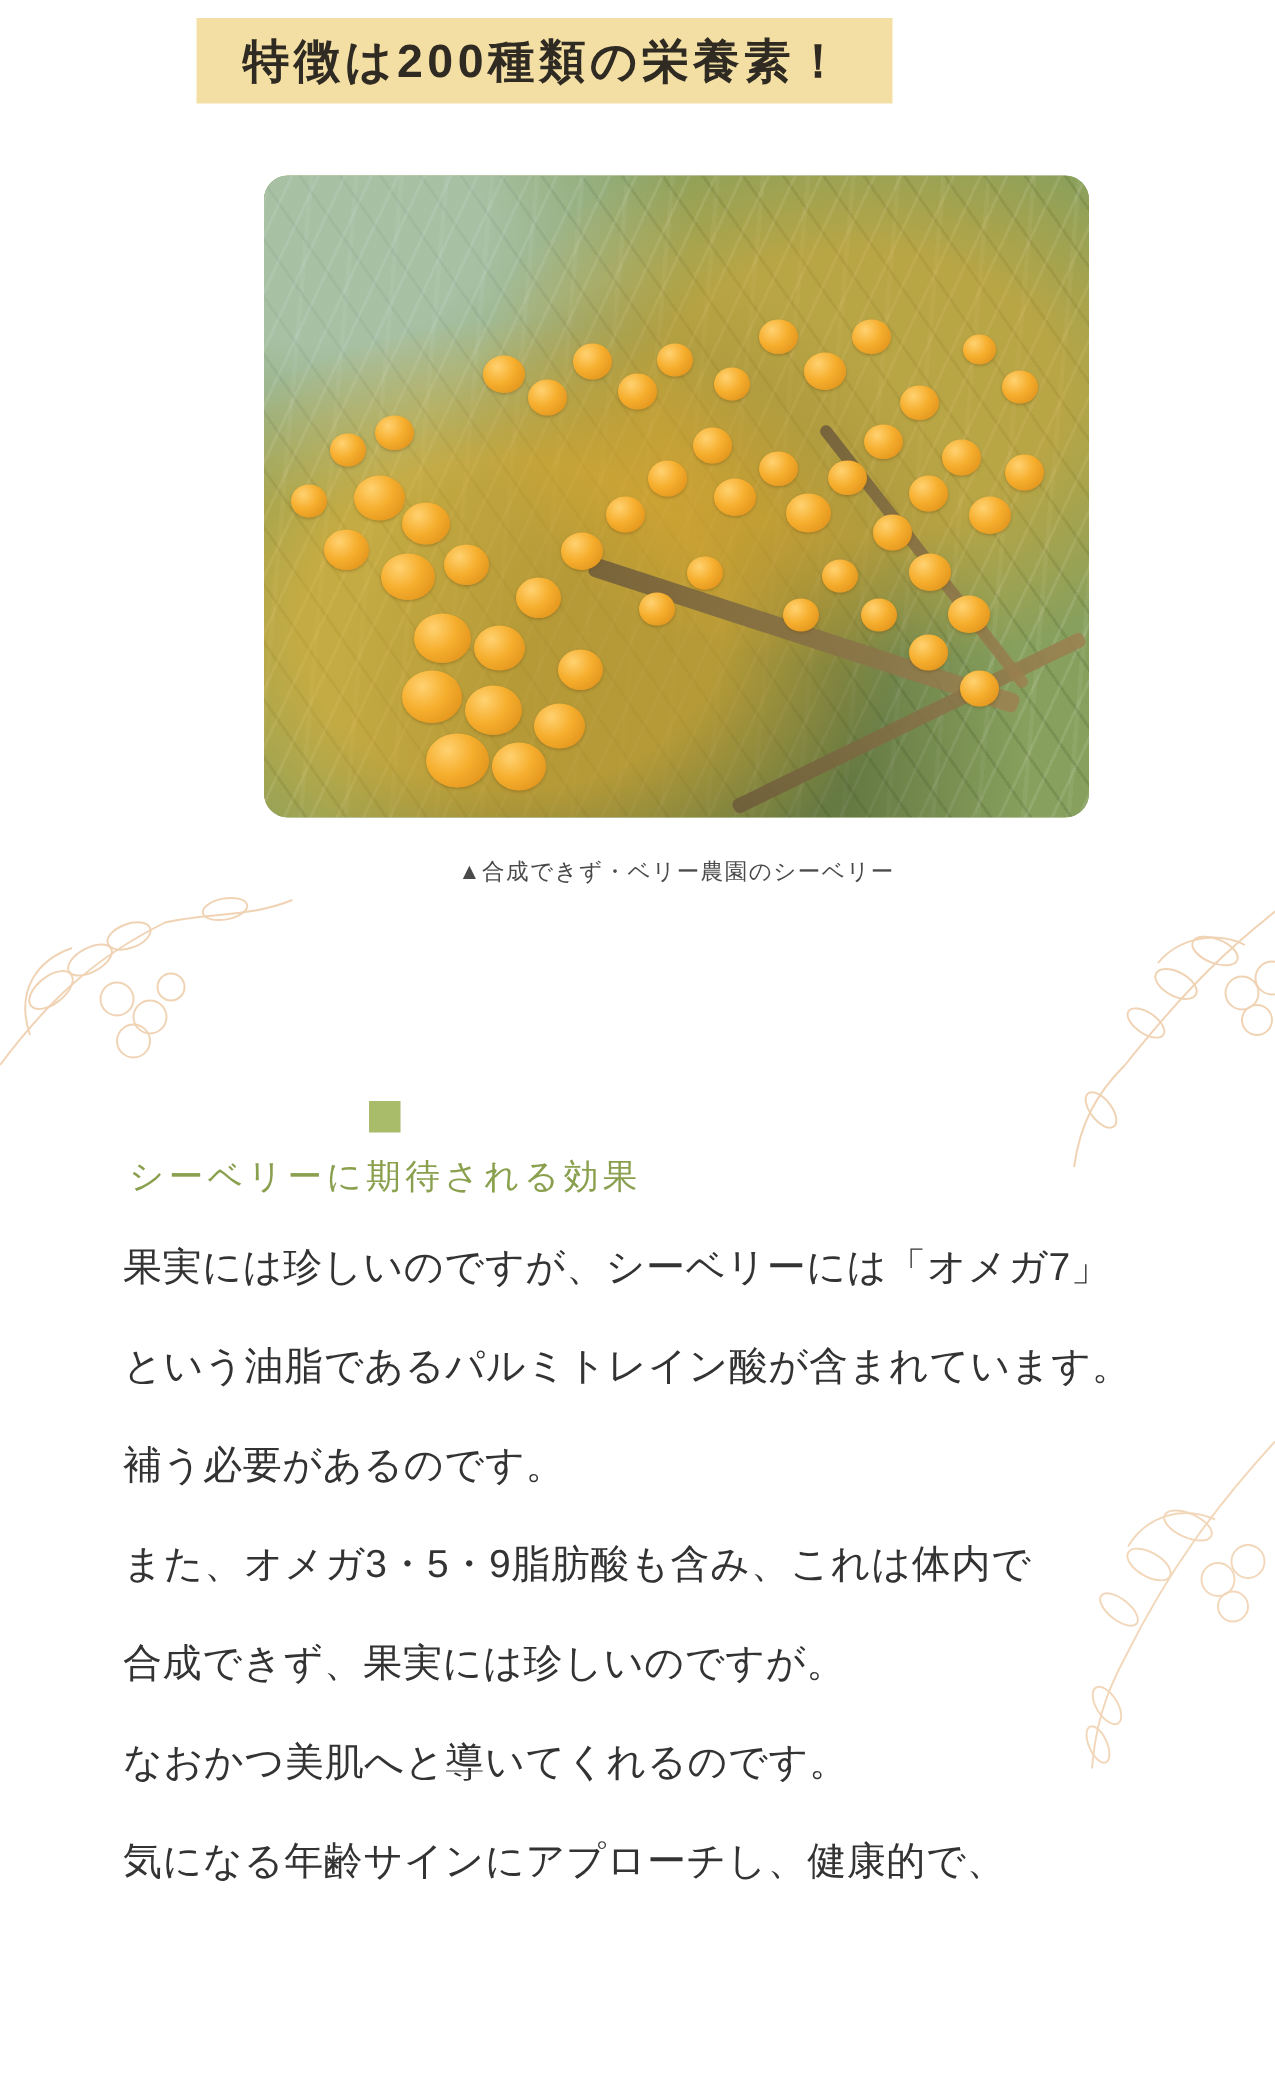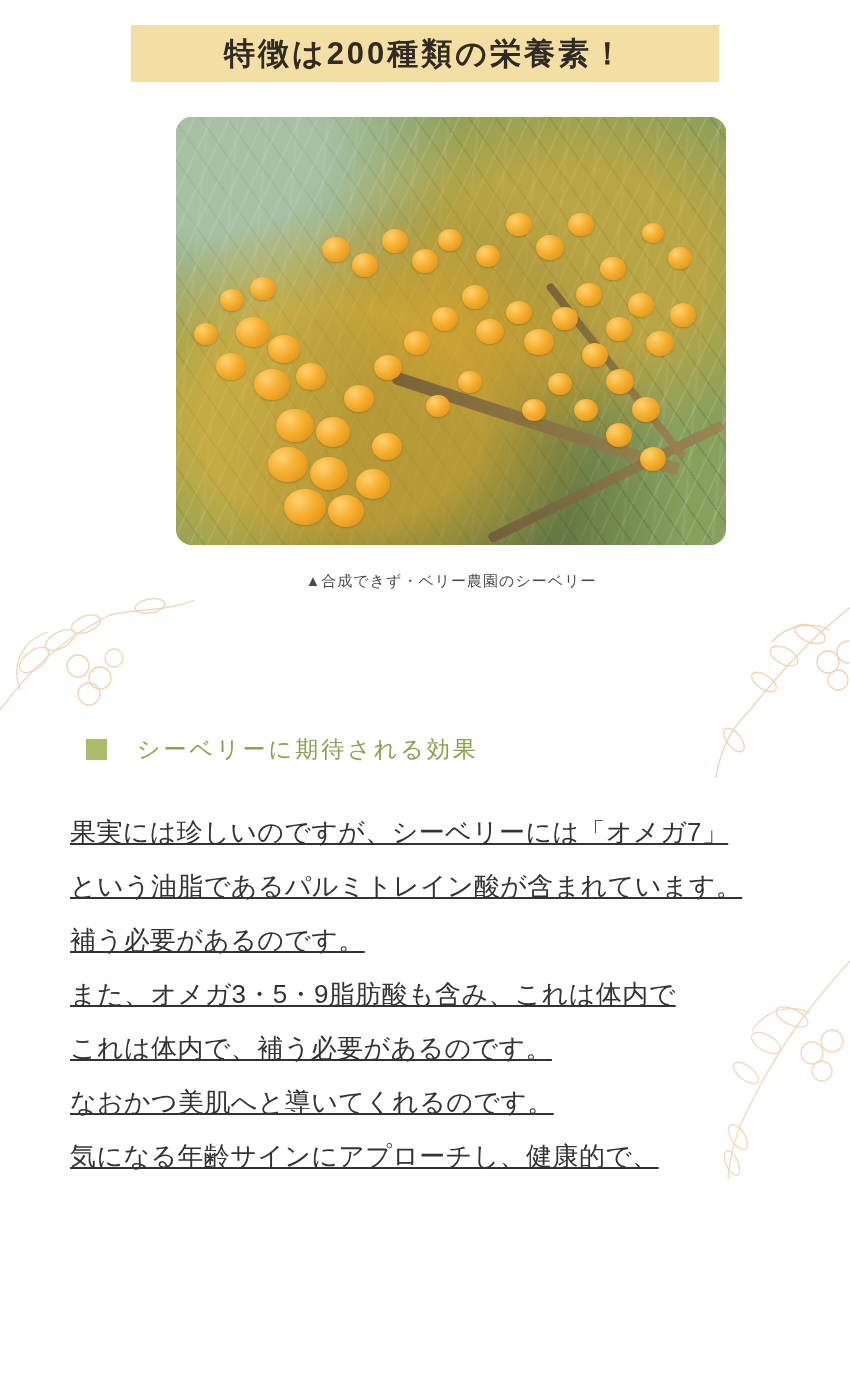--- a/index.html
+++ b/index.html
@@ -14,27 +14,26 @@
     color: #3a3a3a;
     position: relative;
     overflow: hidden;
   }
 
   
   .header-band {
     position: absolute;
     top: 12px;
     left: 131px;
-    width: 588px;
+    width: 464px;
     height: 57px;
     background: #f3dfa4;
     display: flex;
     align-items: center;
     justify-content: center;
-    margin-top: 13px;
   }
   .header-title {
     font-size: 31px;
     font-weight: bold;
     letter-spacing: 3px;
     color: #2f2a22;
     white-space: nowrap;
   }
 
   
@@ -117,21 +116,22 @@
   .deco-right { top: 590px; left: 660px; width: 210px; height: 200px; }
   .deco-right2{ top: 955px; left: 600px; width: 260px; height: 230px; }
 
   
   .section-head {
     position: absolute;
     top: 734px;
     left: 86px;
     display: flex;
     align-items: center;
-    gap: 30px;
+    gap: 14px;
+    flex-direction: column;
   }
   .section-square {
     width: 21px;
     height: 21px;
     background: #a8bc6a;
     display: inline-block;
   }
   .section-head-text {
     font-size: 23px;
     letter-spacing: 3px;
@@ -143,22 +143,21 @@
     position: absolute;
     top: 805px;
     left: 70px;
     width: 730px;
     font-size: 26px;
     line-height: 54px;
     letter-spacing: 0.4px;
     color: #333333;
   }
   .body-copy p {
-    margin: 0;
-    text-decoration: underline;
+    margin: 12px;
   }
 </style>
 </head>
 <body>
 
 <div class="header-band">
   <div class="header-title">特徴は200種類の栄養素！</div>
 </div>
 
 <div class="photo-frame">
@@ -268,16 +267,16 @@
 <div class="section-head">
   <span class="section-square"></span>
   <span class="section-head-text">シーベリーに期待される効果</span>
 </div>
 
 <div class="body-copy">
   <p>果実には珍しいのですが、シーベリーには「オメガ7」</p>
   <p>という油脂であるパルミトレイン酸が含まれています。</p>
   <p>補う必要があるのです。</p>
   <p>また、オメガ3・5・9脂肪酸も含み、これは体内で</p>
-  <p>これは体内で、補う必要があるのです。</p>
+  <p>合成できず、果実には珍しいのですが。</p>
   <p>なおかつ美肌へと導いてくれるのです。</p>
   <p>気になる年齢サインにアプローチし、健康的で、</p>
 </div>
 
 </body></html>

